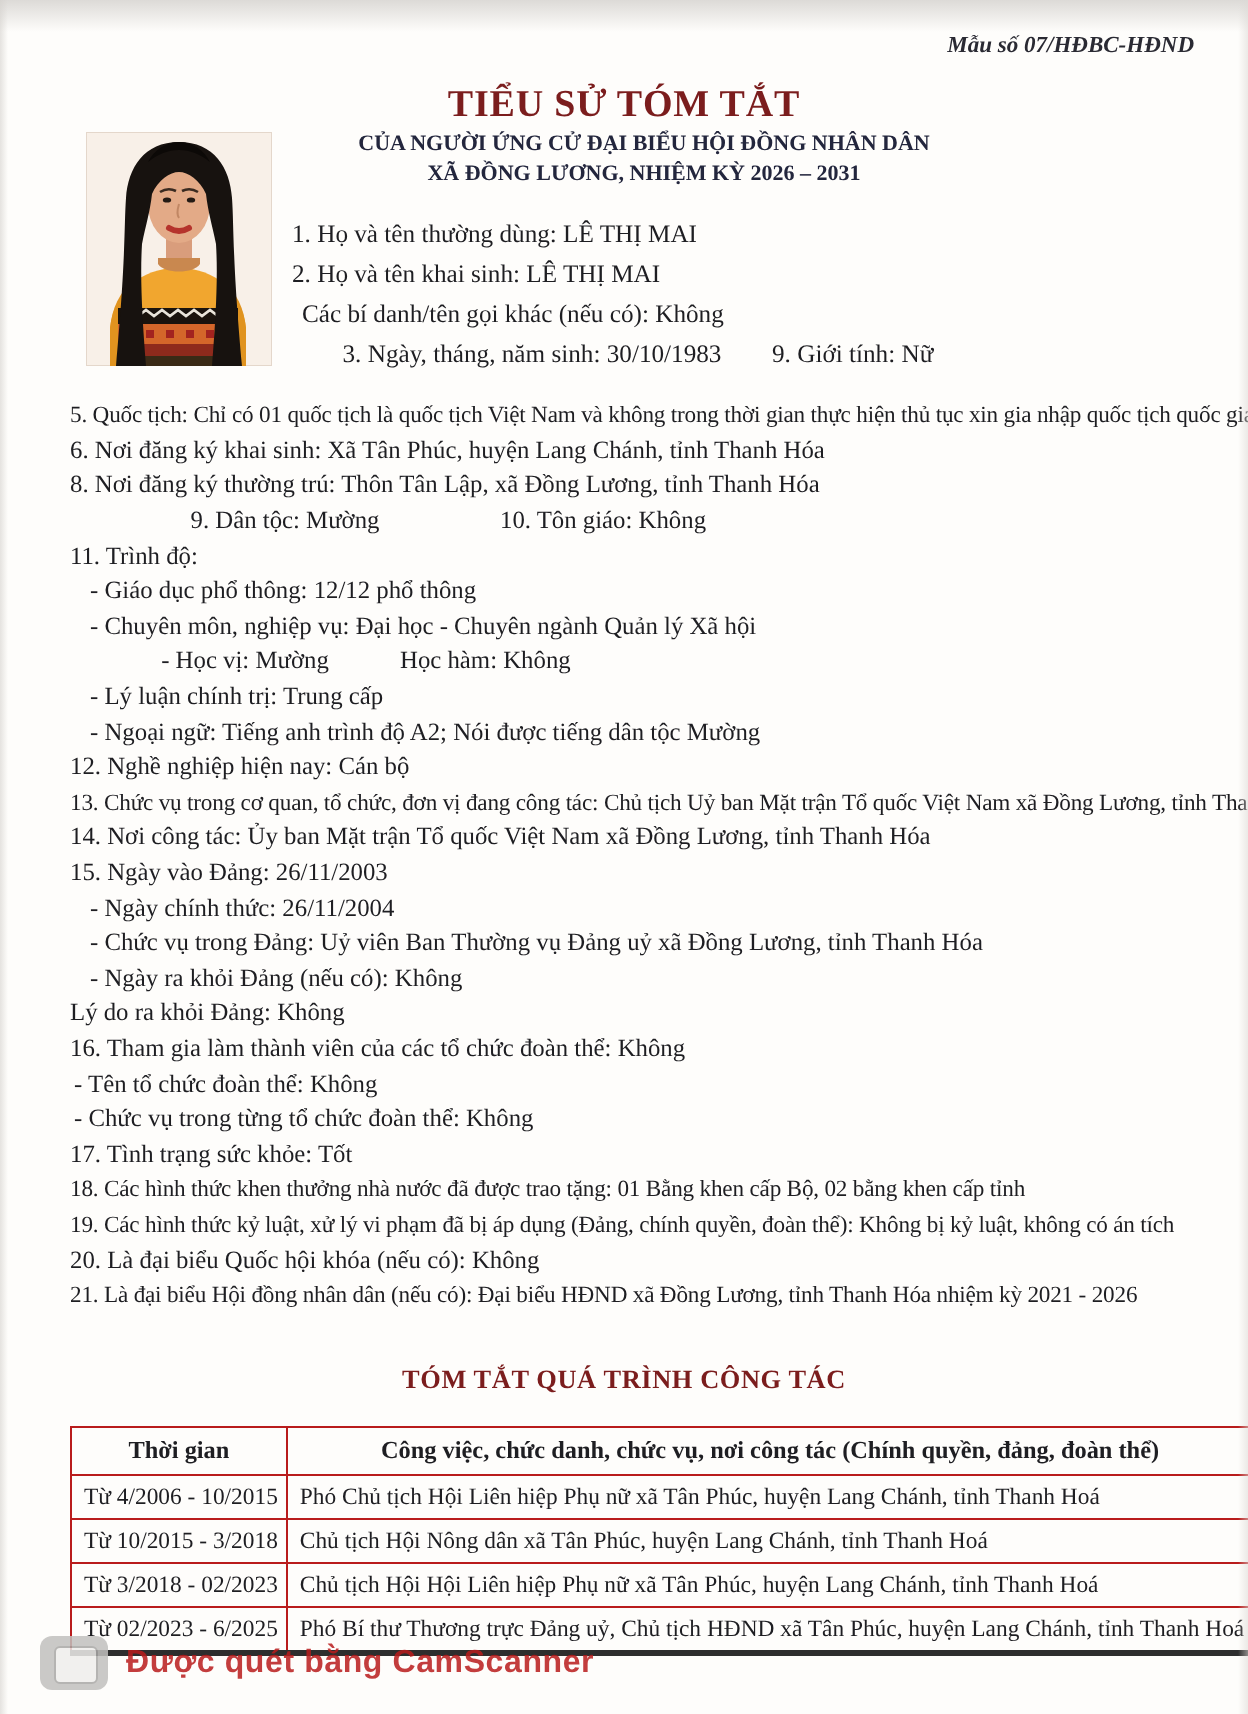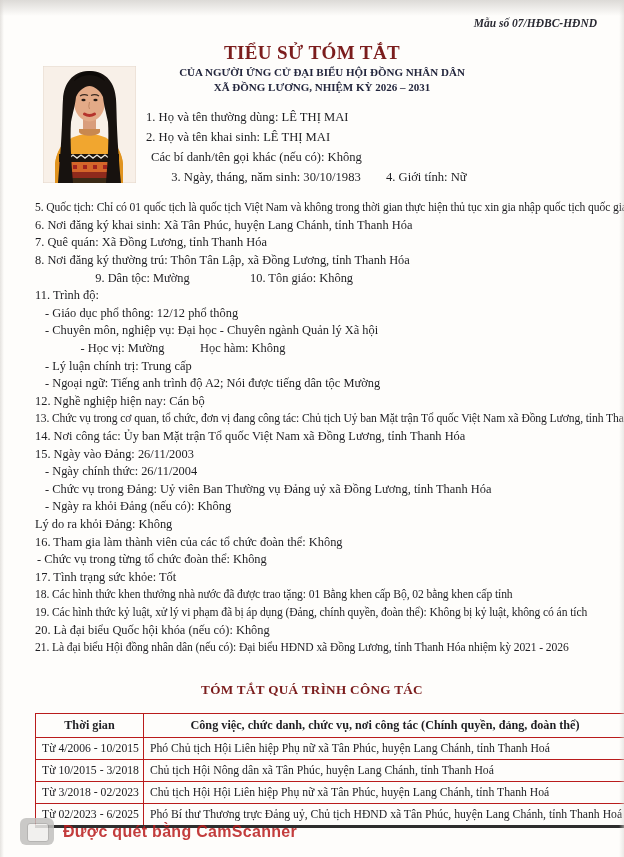--- a/index.html
+++ b/index.html
@@ -99,28 +99,27 @@
     <path d="M46.5 36 q-1.5 5 0 7" stroke="#c18764" stroke-width="1" fill="none"></path>
     <path d="M41.5 48 q5 3 10 0" stroke="#b5332c" stroke-width="3" stroke-linecap="round" fill="none"></path>
   </svg>
 
   <div class="beside">
     <div class="line">1. Họ và tên thường dùng: LÊ THỊ MAI</div>
     <div class="line">2. Họ và tên khai sinh: LÊ THỊ MAI</div>
     <div class="line i1">Các bí danh/tên gọi khác (nếu có): Không</div>
     <div class="line twocol">
       <span class="c1-240">3. Ngày, tháng, năm sinh: 30/10/1983</span>
-      <span>4. Giới tính: Nữ</span>
+      <span>9. Giới tính: Nữ</span>
     </div>
   </div>
 
   <div class="fullw">
     <div class="line long">5. Quốc tịch:  Chỉ có 01 quốc tịch là quốc tịch Việt Nam và không trong thời gian thực hiện thủ tục xin gia nhập quốc tịch quốc gia khác</div>
     <div class="line">6. Nơi đăng ký khai sinh: Xã Tân Phúc, huyện Lang Chánh, tỉnh Thanh Hóa</div>
-    <div class="line">7. Quê quán: Xã Đồng Lương, tỉnh Thanh Hóa</div>
     <div class="line">8. Nơi đăng ký thường trú: Thôn Tân Lập, xã Đồng Lương, tỉnh Thanh Hóa</div>
     <div class="line twocol">
       <span class="c1-215">9. Dân tộc: Mường</span>
       <span>10. Tôn giáo: Không</span>
     </div>
     <div class="line">11. Trình độ:</div>
     <div class="line i1">- Giáo dục phổ thông: 12/12 phổ thông</div>
     <div class="line i1">- Chuyên môn, nghiệp vụ: Đại học - Chuyên ngành Quản lý Xã hội</div>
     <div class="line twocol i1">
       <span class="c1-155">- Học vị: Mường</span>
@@ -130,20 +129,21 @@
     <div class="line i1">- Ngoại ngữ: Tiếng anh trình độ A2; Nói được tiếng dân tộc Mường</div>
     <div class="line">12. Nghề nghiệp hiện nay: Cán bộ</div>
     <div class="line long">13. Chức vụ trong cơ quan, tổ chức, đơn vị đang công tác: Chủ tịch Uỷ ban Mặt trận Tổ quốc Việt Nam xã Đồng Lương, tỉnh Thanh Hóa.</div>
     <div class="line">14. Nơi công tác: Ủy ban Mặt trận Tổ quốc Việt Nam xã Đồng Lương, tỉnh Thanh Hóa</div>
     <div class="line">15. Ngày vào Đảng: 26/11/2003</div>
     <div class="line i1">- Ngày chính thức: 26/11/2004</div>
     <div class="line i1">- Chức vụ trong Đảng: Uỷ viên Ban Thường vụ Đảng uỷ xã Đồng Lương, tỉnh Thanh Hóa</div>
     <div class="line i1">- Ngày ra khỏi Đảng (nếu có): Không</div>
     <div class="line">Lý do ra khỏi Đảng: Không</div>
     <div class="line">16. Tham gia làm thành viên của các tổ chức đoàn thể: Không</div>
+    <div class="line i3">- Tên tổ chức đoàn thể: Không</div>
     <div class="line i3">- Chức vụ trong từng tổ chức đoàn thể: Không</div>
     <div class="line">17. Tình trạng sức khỏe: Tốt</div>
     <div class="line long">18. Các hình thức khen thưởng nhà nước đã được trao tặng: 01 Bằng khen cấp Bộ, 02 bằng khen cấp tỉnh</div>
     <div class="line long">19. Các hình thức kỷ luật, xử lý vi phạm đã bị áp dụng (Đảng, chính quyền, đoàn thể): Không bị kỷ luật, không có án tích</div>
     <div class="line">20. Là đại biểu Quốc hội khóa (nếu có): Không</div>
     <div class="line long">21. Là đại biểu Hội đồng nhân dân (nếu có): Đại biểu HĐND xã Đồng Lương, tỉnh Thanh Hóa nhiệm kỳ 2021 - 2026</div>
   </div>
 
   <div class="work-title">TÓM TẮT QUÁ TRÌNH CÔNG TÁC</div>
 

